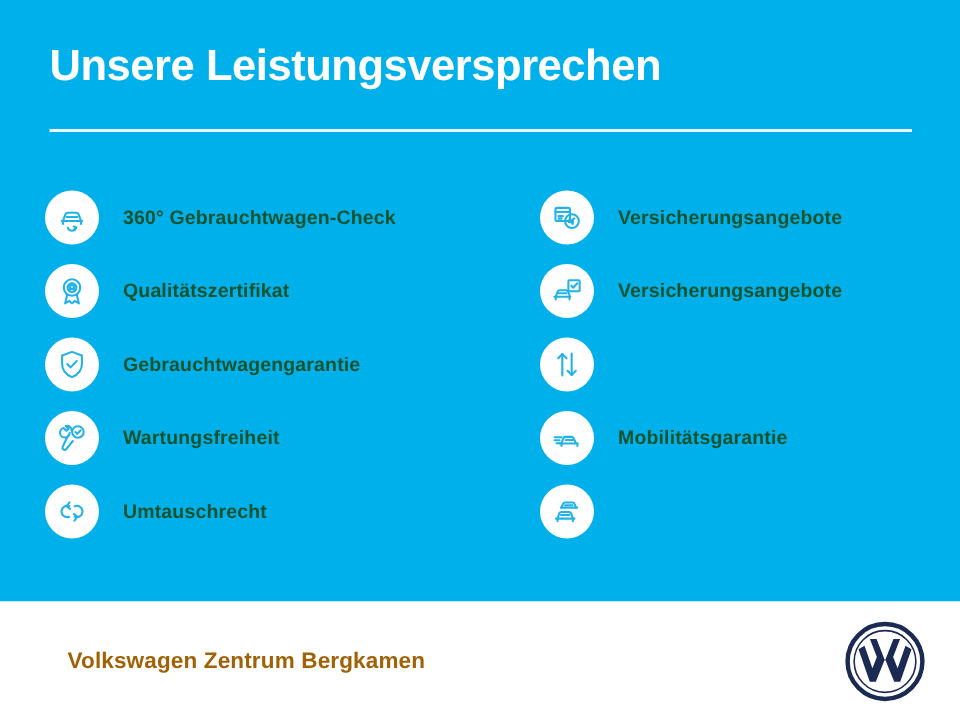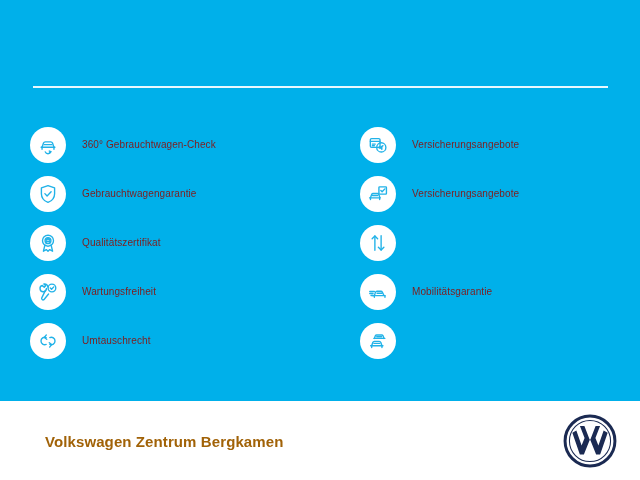--- a/index.html
+++ b/index.html
@@ -92,23 +92,23 @@
   .icon-badge svg * {
     stroke: #21b2e8;
     fill: none;
     stroke-width: 1.5;
     stroke-linecap: round;
     stroke-linejoin: round;
   }
 
   .feature-label {
     margin-left: 16px;
-    color: #7f1d1d;
-    font-size: 10px;
-    font-weight: normal;
+    color: #14532d;
+    font-size: 13px;
+    font-weight: bold;
     letter-spacing: 0.1px;
     white-space: nowrap;
   }
 
   
   .footer {
     position: absolute;
     left: 0;
     top: 401px;
     width: 640px;
@@ -136,20 +136,21 @@
   }
   .vw-logo svg { display: block; width: 56px; height: 56px; }
 </style>
 </head>
 <body>
 
 <div class="slide">
 
   <div class="panel">
 
+    <div class="headline">Unsere Leistungsversprechen</div>
 
     <div class="rule"></div>
 
     <div class="columns">
 
       <div class="col col-left">
 
         <div class="feature">
           <span class="icon-badge">
             <svg viewBox="0 0 24 24">
@@ -159,39 +160,39 @@
               <path d="M8 11.6h8"></path>
               <path d="M9 19.5a3.2 3.2 0 0 0 6 0"></path>
               <path d="M13.6 20.6l1.6-1.3-1.8-.7"></path>
             </svg>
           </span>
           <span class="feature-label">360° Gebrauchtwagen-Check</span>
         </div>
 
         <div class="feature">
           <span class="icon-badge">
-            <svg viewBox="0 0 24 24">
-              <path d="M12 2.8l7.2 2.6v6.2c0 4.4-3 7.8-7.2 9.6-4.2-1.8-7.2-5.2-7.2-9.6V5.4z"></path>
-              <path d="M8.6 11.6l2.4 2.5 4.4-4.6"></path>
-            </svg>
-          </span>
-          <span class="feature-label">Gebrauchtwagengarantie</span>
-        </div>
-
-        <div class="feature">
-          <span class="icon-badge">
 
             <svg viewBox="0 0 24 24">
               <circle cx="12" cy="9.5" r="6"></circle>
               <circle cx="12" cy="9.5" r="3.2"></circle>
               <path d="M11.2 8.1l.8-1.6.8 1.6 1.8.2-1.3 1.2.4 1.7-1.7-.9-1.7.9.4-1.7-1.3-1.2z"></path>
               <path d="M8.6 14.3L7 21l3.1-1.8L12 21l1.9-1.8L17 21l-1.6-6.7"></path>
             </svg>
           </span>
           <span class="feature-label">Qualitätszertifikat</span>
+        </div>
+
+        <div class="feature">
+          <span class="icon-badge">
+            <svg viewBox="0 0 24 24">
+              <path d="M12 2.8l7.2 2.6v6.2c0 4.4-3 7.8-7.2 9.6-4.2-1.8-7.2-5.2-7.2-9.6V5.4z"></path>
+              <path d="M8.6 11.6l2.4 2.5 4.4-4.6"></path>
+            </svg>
+          </span>
+          <span class="feature-label">Gebrauchtwagengarantie</span>
         </div>
 
         <div class="feature">
           <span class="icon-badge">
             <svg viewBox="0 0 24 24">
               <path d="M10.3 8.2a3.5 3.5 0 1 1-4.4-3.4l2 2 1.6-1.6-2-2a3.5 3.5 0 0 1 4.3 3.5"></path>
               <path d="M9.2 10.2l-4 8.2a1.6 1.6 0 0 0 2.3 2l5.1-6.2"></path>
               <circle cx="16.3" cy="7.6" r="4.2"></circle>
               <path d="M14.5 7.6l1.4 1.4 2.4-2.6"></path>
             </svg>

